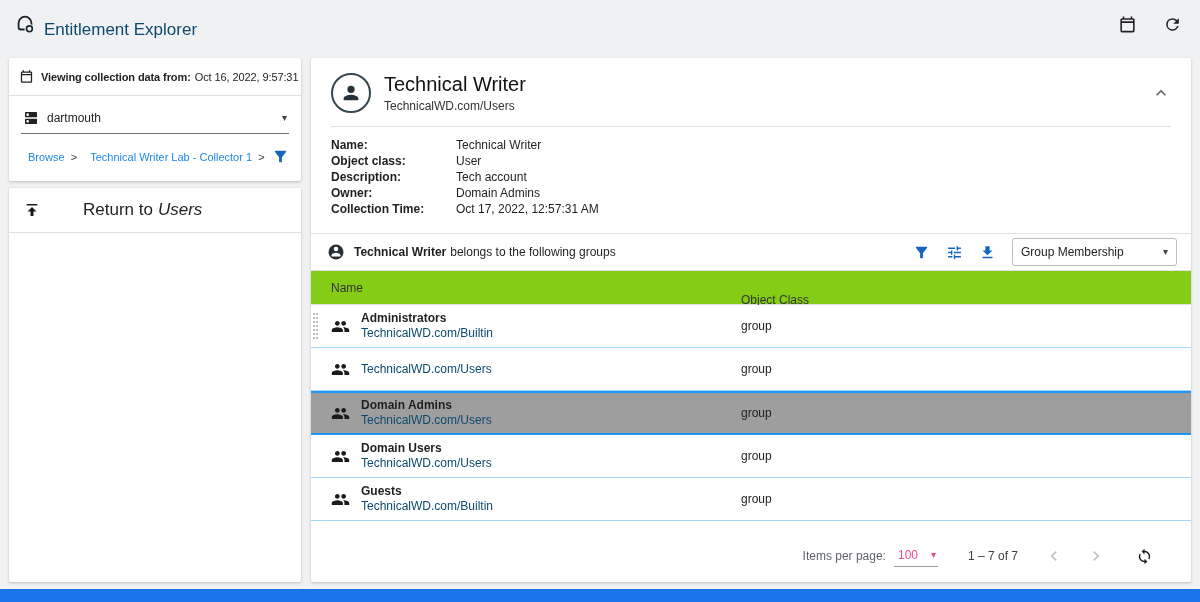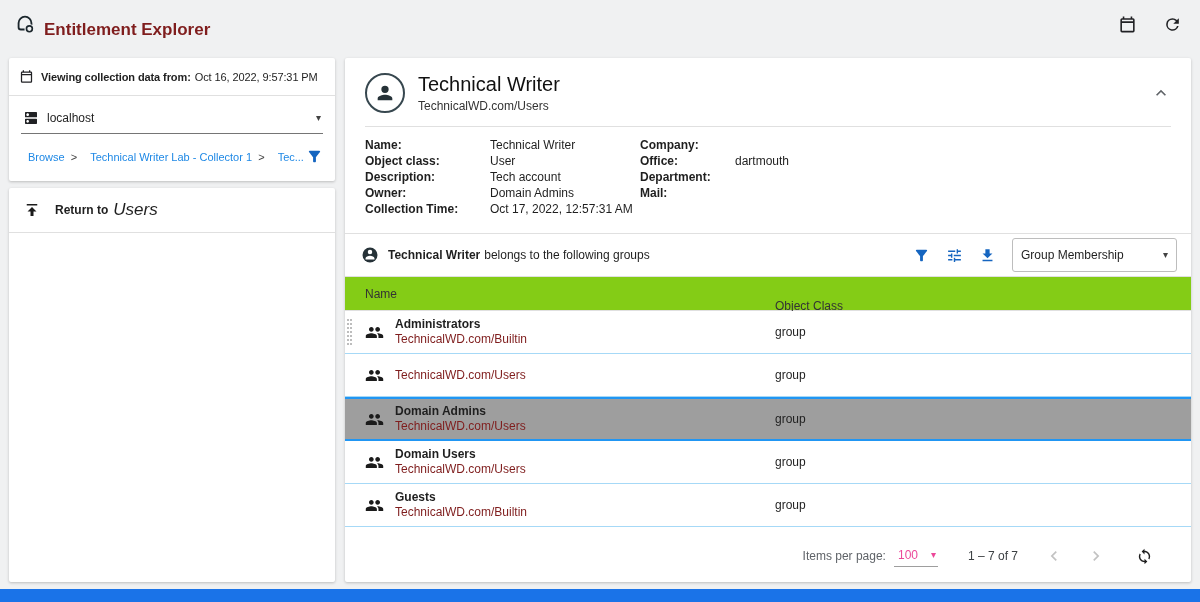--- a/index.html
+++ b/index.html
@@ -14,38 +14,38 @@
   }
   .icon { display: inline-flex; align-items: center; justify-content: center; flex: none; }
   .icon svg { display: block; }
 
   
   .topbar {
     height: 48px;
     display: flex; align-items: center;
     padding: 0 18px 0 14px;
   }
-  .topbar .app-title { font-size: 17px; font-weight: 700; margin-left: 8px; color: #7f1d1d; margin-top: 12px; }
+  .topbar .app-title { font-size: 17px; font-weight: 400; margin-left: 8px; color: #0c4a6e; margin-top: 12px; }
   .topbar .spacer { flex: 1; }
   .topbar .tb-icon { color: #202124; cursor: pointer; margin-left: 26px; }
 
   
   .content {
     display: flex;
     padding: 10px 9px 7px 9px;
     height: 541px; 
   }
   .card {
     background: #ffffff;
     box-shadow: 0 1px 3px rgba(0,0,0,0.22);
     border-radius: 2px;
   }
 
   
-  .sidebar { width: 326px; display: flex; flex-direction: column; margin-right: 10px; }
+  .sidebar { width: 292px; display: flex; flex-direction: column; margin-right: 10px; }
   .side-top { margin-bottom: 7px; }
   .viewing-row {
     display: flex; align-items: center;
     padding: 11px 10px;
     border-bottom: 1px solid #e0e0e0;
     white-space: nowrap; overflow: hidden;
     font-size: 11px; letter-spacing: -0.1px;
   }
   .viewing-row .icon { color: #202124; margin-right: 7px; }
   .viewing-label { font-weight: 700; margin-right: 4px; }
@@ -69,21 +69,21 @@
   .breadcrumb-row .filter-btn { margin-left: auto; color: var(--icon-blue, #1565c0); cursor: pointer; }
 
   .side-bottom { flex: 1; display: flex; flex-direction: column; }
   .return-row {
     display: flex; align-items: center;
     padding: 12px 14px;
     border-bottom: 1px solid #e0e0e0;
     cursor: pointer;
   }
   .return-row .icon { color: #1b1b1b; margin-right: 14px; }
-  .return-label { font-weight: 700; font-size: 12px; }
+  .return-label { font-weight: 400; font-size: 17px; margin-left: 28px; }
   .return-target { font-style: italic; margin-left: 5px; font-size: 17px; }
 
   
   .main { flex: 1; display: flex; flex-direction: column; overflow: hidden; }
 
   .profile-header {
     display: flex; align-items: center;
     padding: 15px 20px 13px 20px;
   }
   .avatar {
@@ -113,21 +113,21 @@
     border-bottom: 1px solid #e0e0e0;
     padding: 4px 14px 4px 16px;
     min-height: 32px;
   }
   .groups-toolbar .subject-icon { margin-right: 9px; }
   .groups-subject { font-weight: 700; margin-right: 4px; }
   .groups-toolbar .spacer { flex: 1; }
   .toolbar-icon { color: var(--icon-blue, #1565c0); cursor: pointer; margin-left: 16px; }
   .view-select {
     margin-left: 16px;
-    width: 165px; height: 34px;
+    width: 165px; height: 28px;
     border: 1px solid #bdbdbd; border-radius: 3px;
     display: flex; align-items: center; justify-content: space-between;
     padding: 0 8px; cursor: pointer; background: #fff;
   }
   .view-select .caret { color: #424242; }
 
   .table-header {
     display: flex; align-items: center;
     height: 34px;
     background: #84cc16;
@@ -159,21 +159,21 @@
     width: 5px;
     border-left: 2px dotted #bdbdbd;
     border-right: 2px dotted #bdbdbd;
     visibility: hidden;
     cursor: grab;
   }
   .trow:first-child .grip { visibility: visible; }
   .cell-name { flex: 0 0 410px; display: flex; align-items: center; }
   .cell-name .icon { color: #1b1b1b; margin-right: 11px; }
   .gname { font-weight: 700; line-height: 15px; }
-  .gpath { line-height: 15px; color: #7f1d1d; }
+  .gpath { line-height: 15px; color: #0c4a6e; }
   .cell-class { flex: 1; }
 
   .main-filler { flex: 1; }
 
   .pagination {
     display: flex; align-items: center; justify-content: flex-end;
     padding: 0 38px 0 0;
     height: 52px;
     color: #5f6368;
   }
@@ -238,21 +238,21 @@
         <span class="viewing-label">Viewing collection data from:</span>
         <span class="viewing-value">Oct 16, 2022, 9:57:31 PM</span>
       </div>
       <div class="server-row">
         <div class="server-select">
           <span class="icon">
             <svg width="16" height="16" viewBox="0 0 24 24" fill="currentColor">
                 <path d="M20 13H4c-.55 0-1 .45-1 1v6c0 .55.45 1 1 1h16c.55 0 1-.45 1-1v-6c0-.55-.45-1-1-1zM7 19c-1.1 0-2-.9-2-2s.9-2 2-2 2 .9 2 2-.9 2-2 2zM20 3H4c-.55 0-1 .45-1 1v6c0 .55.45 1 1 1h16c.55 0 1-.45 1-1V4c0-.55-.45-1-1-1zM7 9c-1.1 0-2-.9-2-2s.9-2 2-2 2 .9 2 2-.9 2-2 2z"></path>
               </svg>
           </span>
-          <span>localhost</span>
+          <span>dartmouth</span>
           <span class="caret">▾</span>
         </div>
       </div>
       <div class="breadcrumb-row">
         <span class="breadcrumb">
           <a class="crumb">Browse</a>
           <span class="crumb-sep">&gt;</span>
           <a class="crumb">Technical Writer Lab - Collector 1</a>
           <span class="crumb-sep">&gt;</span>
           <a class="crumb crumb-last">Tec...</a>
@@ -318,41 +318,20 @@
   <div class="detail-row">
     <span class="detail-label">Owner:</span>
     <span class="detail-value">Domain Admins</span>
   </div>
 
   <div class="detail-row">
     <span class="detail-label">Collection Time:</span>
     <span class="detail-value">Oct 17, 2022, 12:57:31 AM</span>
   </div>
 </div>
-      <div class="details-col details-col-right">
-  <div class="detail-row">
-    <span class="detail-label">Company:</span>
-    <span class="detail-value"></span>
-  </div>
-
-  <div class="detail-row">
-    <span class="detail-label">Office:</span>
-    <span class="detail-value">dartmouth</span>
-  </div>
-
-  <div class="detail-row">
-    <span class="detail-label">Department:</span>
-    <span class="detail-value"></span>
-  </div>
-
-  <div class="detail-row">
-    <span class="detail-label">Mail:</span>
-    <span class="detail-value"></span>
-  </div>
-</div>
     </div>
 
     <div class="groups-toolbar">
       <span class="icon subject-icon">
         <svg width="18" height="18" viewBox="0 0 24 24">
             <circle cx="12" cy="12" r="10" fill="#263238"></circle>
             <path fill="#fff" d="M12 11a3 3 0 1 0-3-3 3 3 0 0 0 3 3zm0 2c-2.5 0-6 1.25-6 3.5V18h12v-1.5c0-2.25-3.5-3.5-6-3.5z"></path>
           </svg>
       </span>
       <span class="groups-subject">Technical Writer</span>

